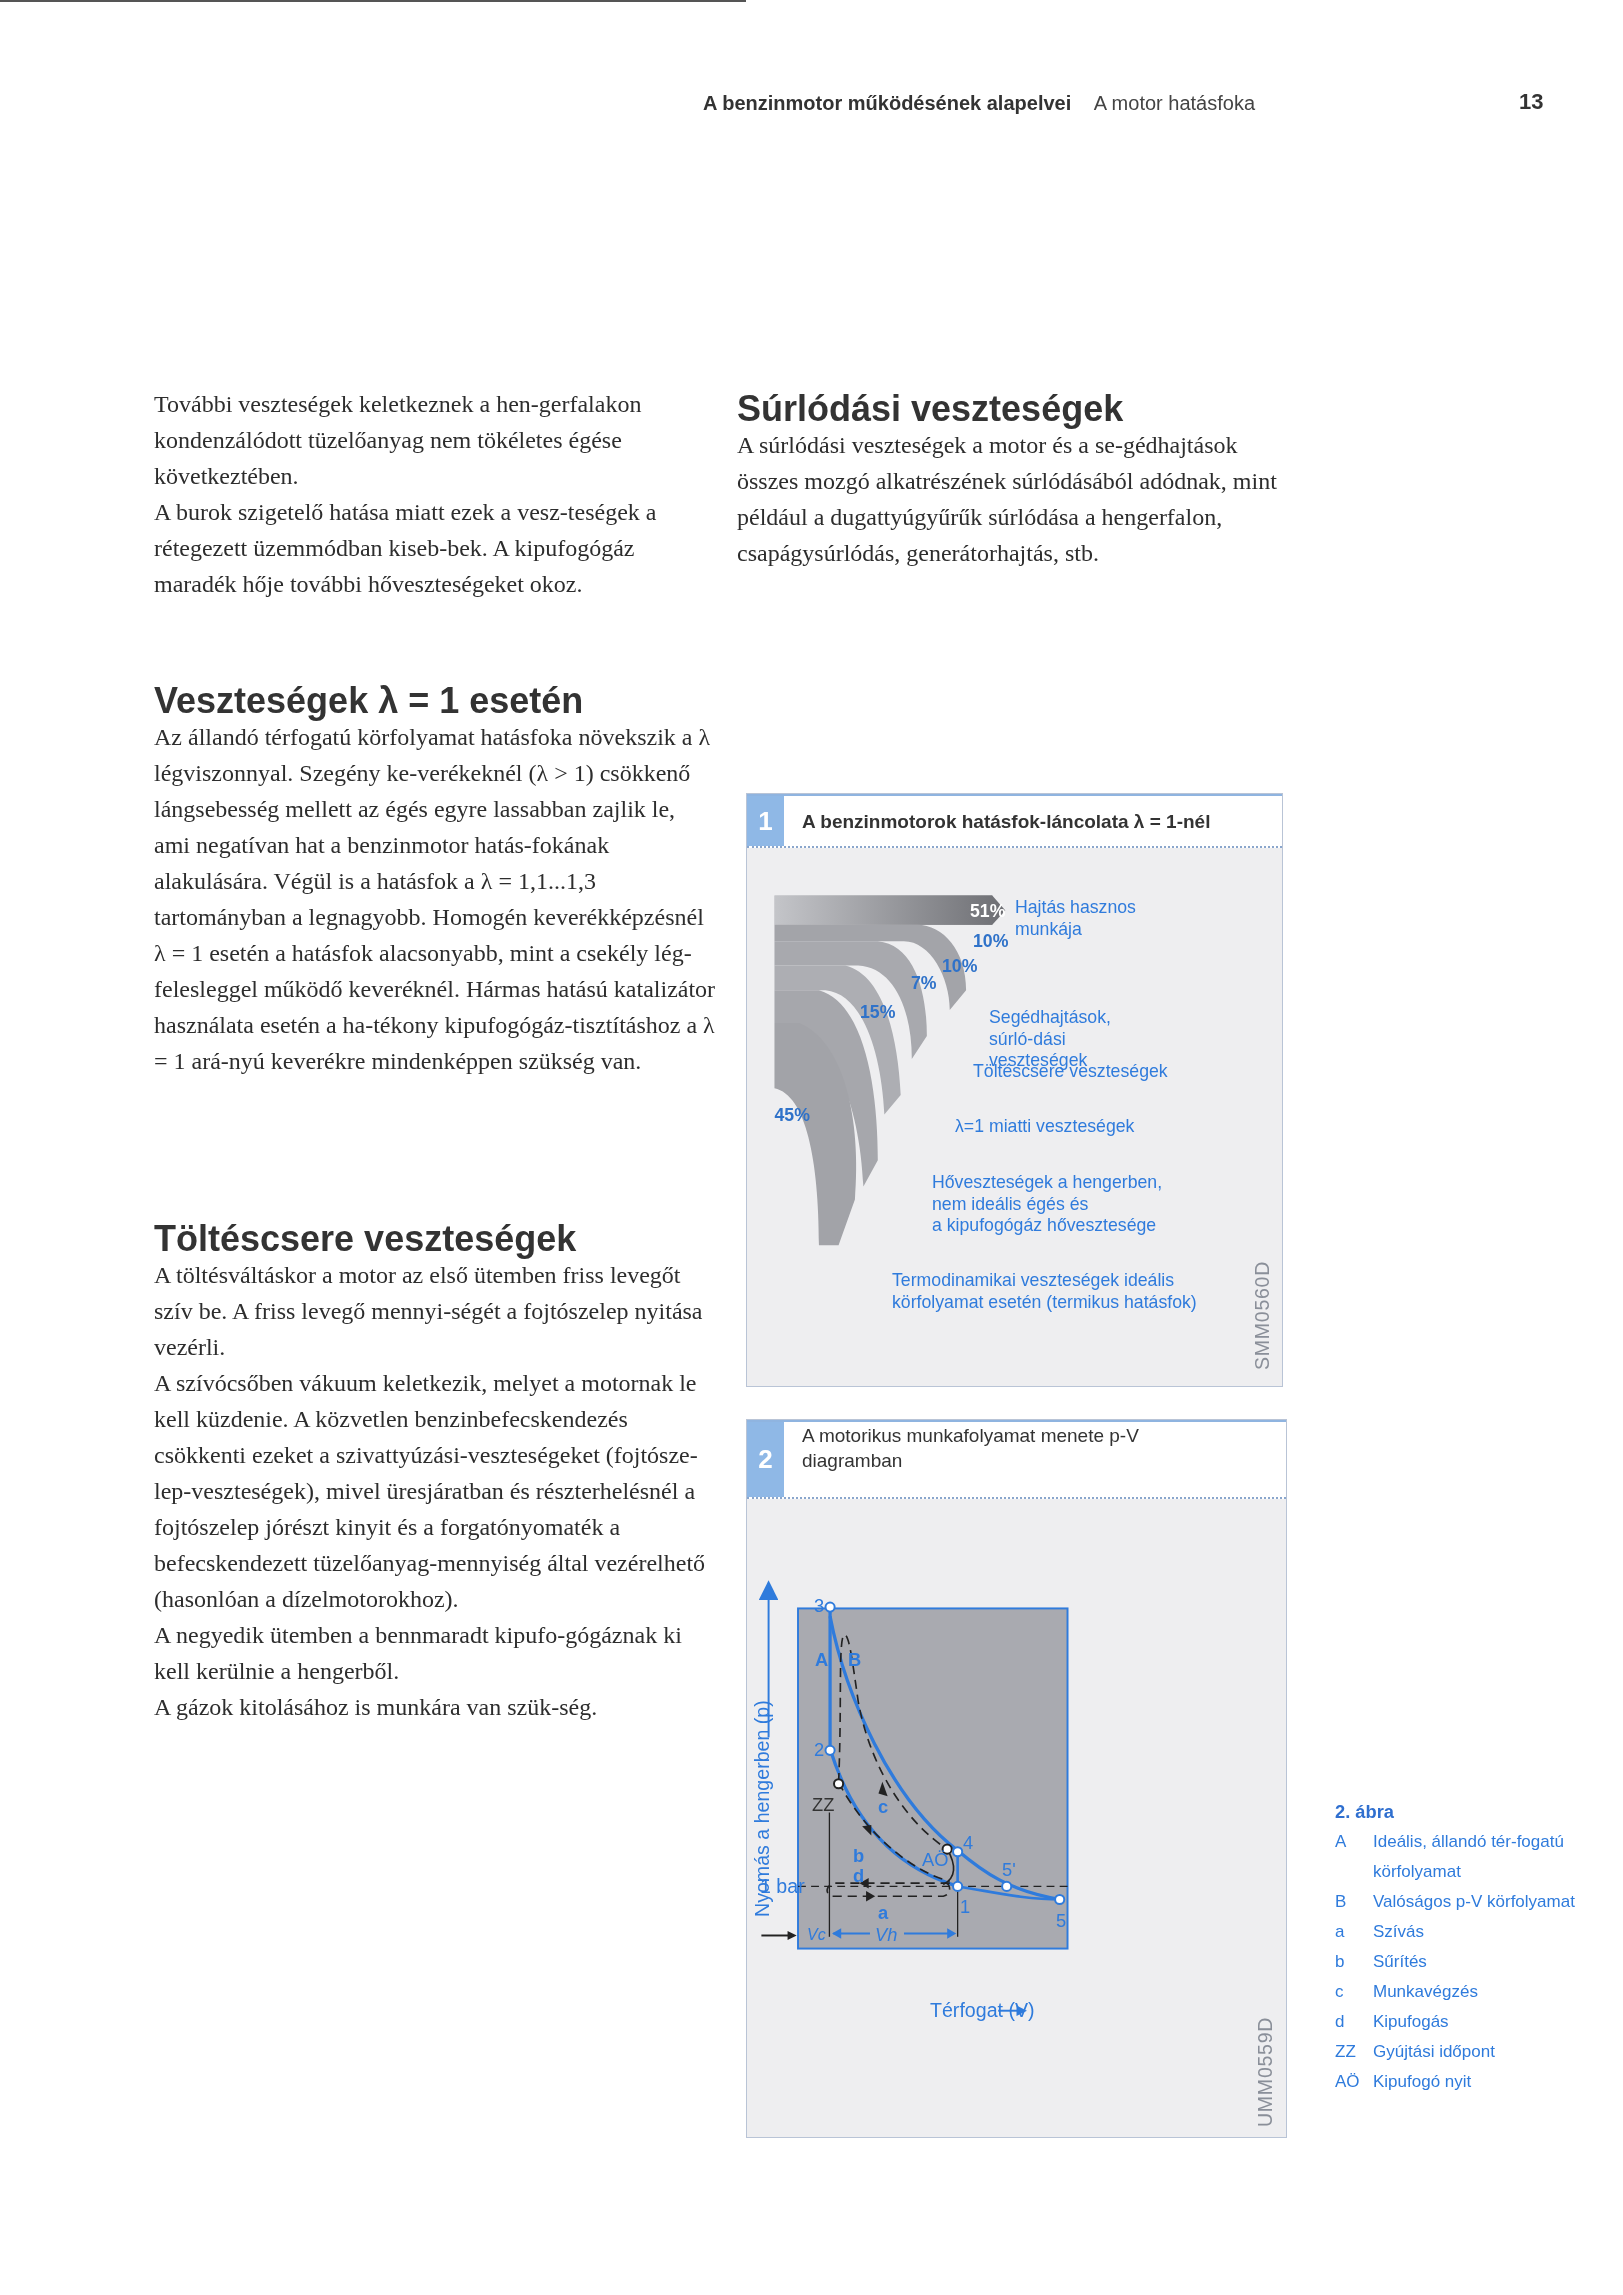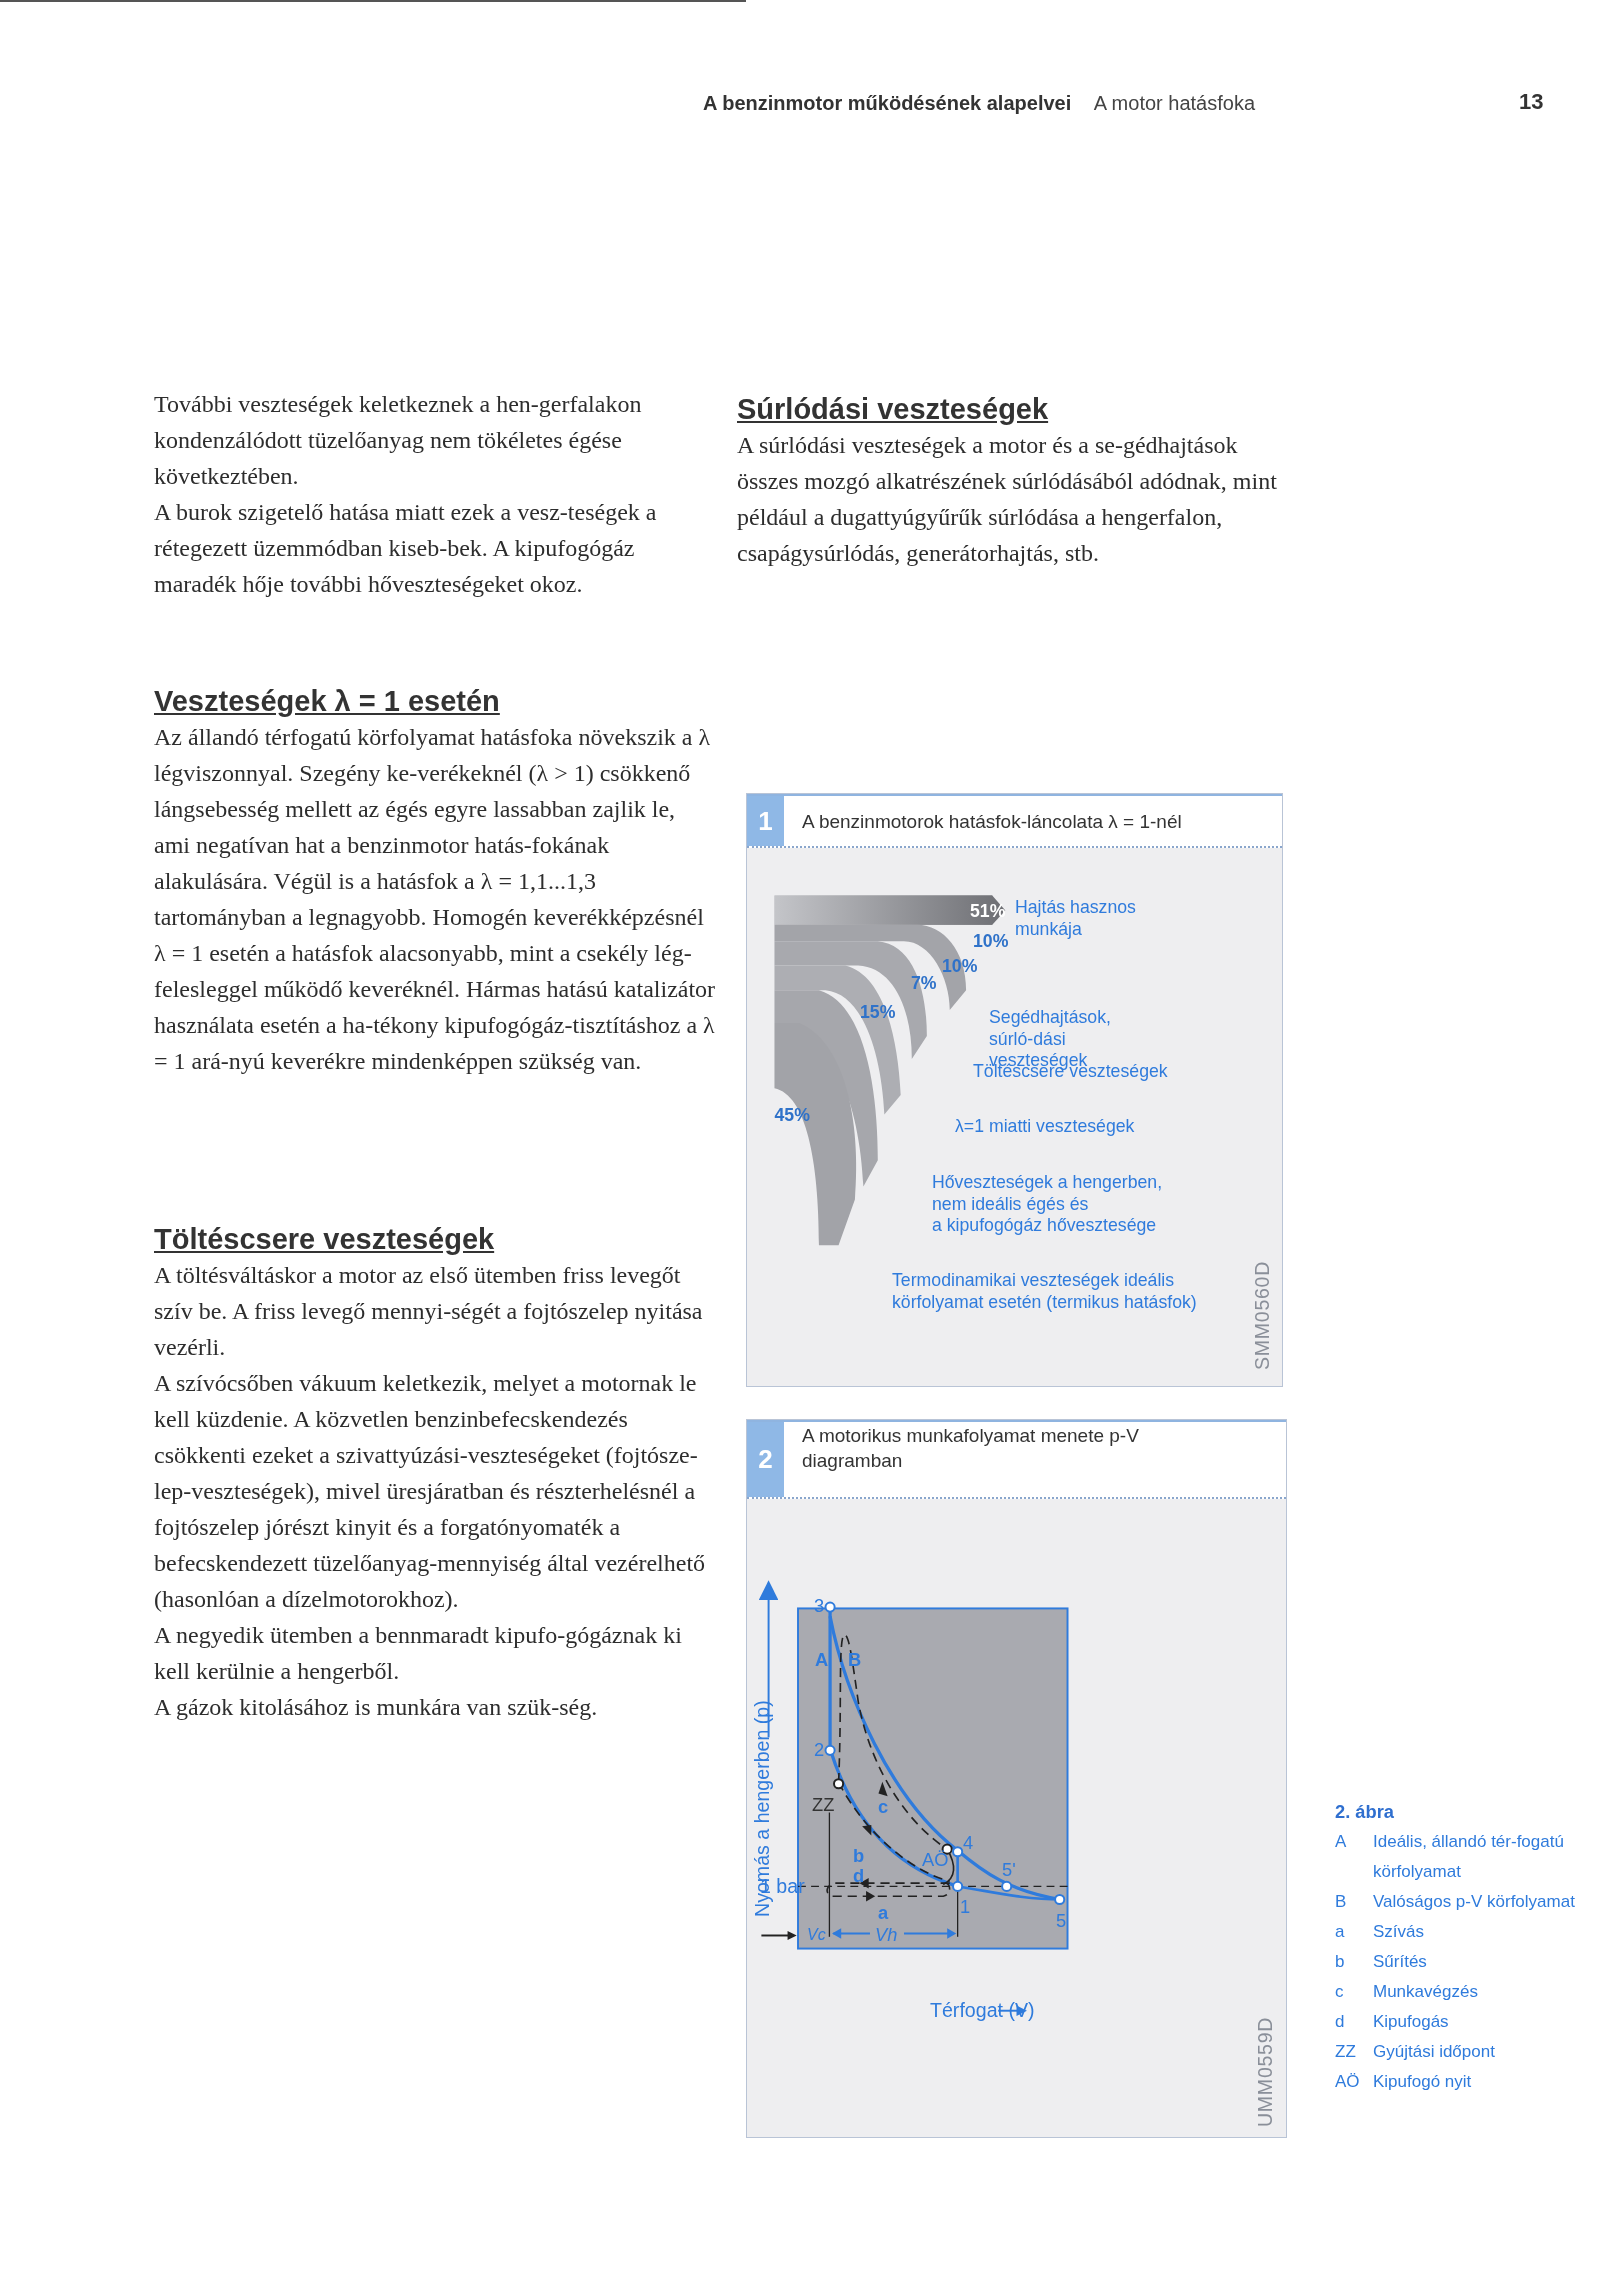--- a/index.html
+++ b/index.html
@@ -16,21 +16,21 @@
   .running-head .chapter { font-weight: bold; }
   .running-head .section { margin-left: 17px; font-weight: normal; color: #444; }
   .page-number {
     position: absolute; top: 89px; left: 1519px;
     font-family: "Liberation Sans", "DejaVu Sans", sans-serif; font-weight: bold; font-size: 22px; color: #333;
   }
   .col { position: absolute; }
   .col p { margin: 0; font-size: 24px; line-height: 36px; color: #2d2d2d; }
   .col h2 {
     margin: 0; font-family: "Liberation Sans", "DejaVu Sans", sans-serif;
-    font-weight: bold; font-size: 29px; line-height: 36px; color: #333; text-decoration: underline;
+    font-weight: bold; font-size: 36px; line-height: 36px; color: #333;
   }
   .col-left-a { left: 154px; top: 386px; width: 563px; }
   .col-left-b { left: 154px; top: 683px; width: 563px; }
   .col-left-c { left: 154px; top: 1221px; width: 563px; }
   .col-right-a { left: 737px; top: 391px; width: 563px; }
 
   
   .figure { position: absolute; background: #eeeef0; border: 1.3px solid #b9c4d6; }
   .fig-header {
     position: absolute; left: 0; top: 0; right: 0; background: #ffffff;
@@ -98,21 +98,21 @@
 </div>
 
 <div class="col col-right-a">
   <h2>Súrlódási veszteségek</h2>
   <p>A súrlódási veszteségek a motor és a se-gédhajtások összes mozgó alkatrészének súrlódásából adódnak, mint például a dugattyúgyűrűk súrlódása a hengerfalon, csapágysúrlódás, generátorhajtás, stb.</p>
 </div>
 
 <div class="figure" style="left:746px; top:793px; width:535px; height:592px;">
   <div class="fig-header" style="height:50px;">
     <div class="fig-num">1</div>
-    <div class="fig-title" style="top:13px;">A benzinmotorok hatásfok-láncolata λ = 1-nél</div>
+    <div class="fig-title" style="top:13px;font-weight:bold;">A benzinmotorok hatásfok-láncolata λ = 1-nél</div>
   </div>
 
   <svg class="fig-svg" width="535" height="592" viewBox="0 0 818 905">
     <defs>
       <linearGradient id="topbar" x1="0" x2="1" y1="0" y2="0">
         <stop offset="0" stop-color="#c4c5c9"></stop>
         <stop offset="1" stop-color="#6d6e73"></stop>
       </linearGradient>
     </defs>
 

